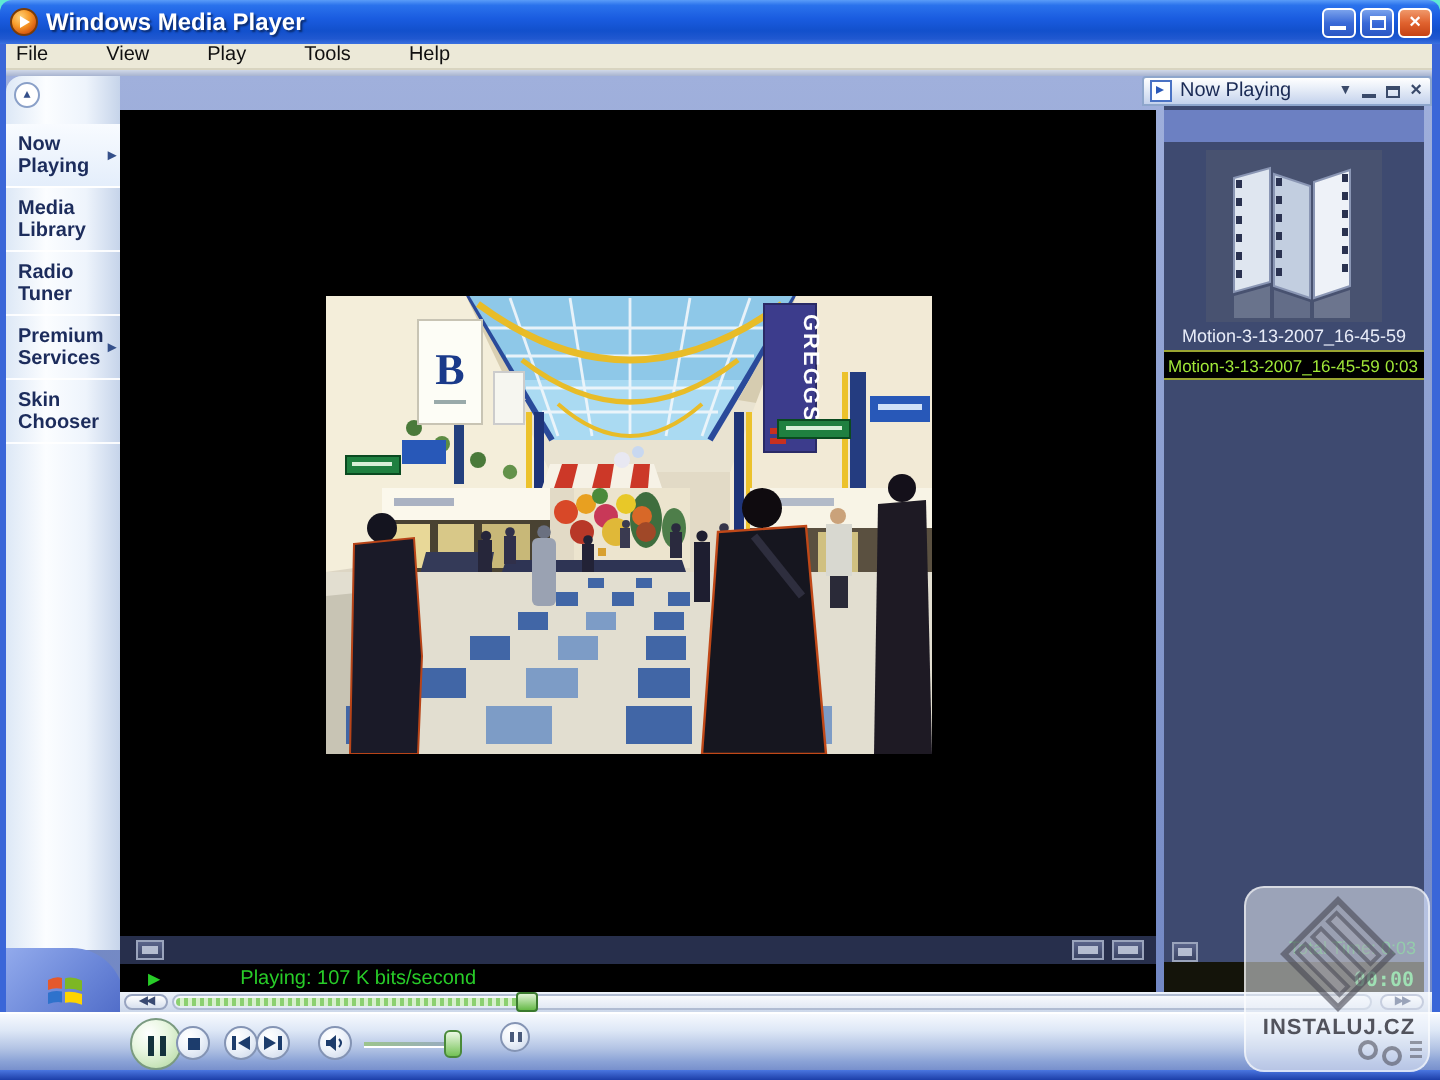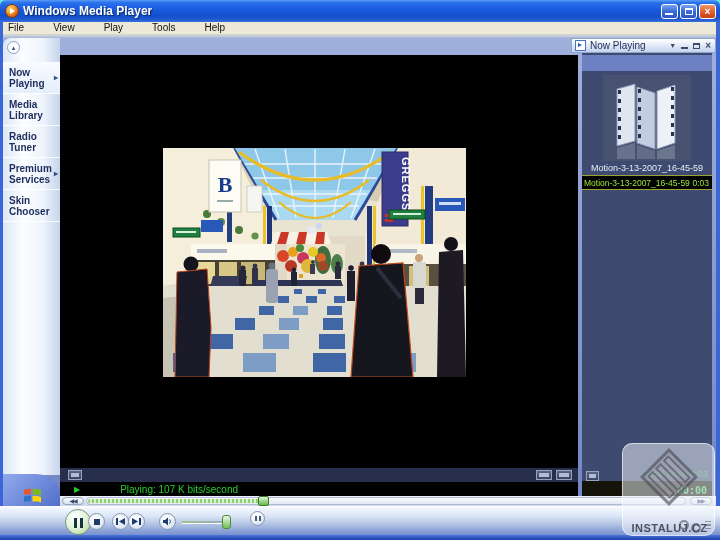--- a/index.html
+++ b/index.html
@@ -124,21 +124,21 @@
   .voltrack{position:absolute;left:182px;top:14px;width:48px;height:2px;background:linear-gradient(90deg,#9cc48c,#98a8c8);border-bottom:1px solid #fff;}
   .volthumb{position:absolute;left:222px;top:8px;width:9px;height:14px;border:1px solid #4a8a3a;box-sizing:border-box;border-radius:3px;
     background:linear-gradient(180deg,#ecf8e4,#74c256);}
   .cbtn.skin{left:250px;top:4px;width:15px;height:15px;}
   .skin-i{position:absolute;left:4px;top:4px;display:flex;gap:2px;}
   .skin-i span{width:2px;height:5px;background:#4a5a7a;}
 
   
   .watermark{left:622px;top:443px;width:93px;height:93px;border-radius:10px;background:rgba(242,246,252,.52);
     border:1px solid rgba(255,255,255,.6);box-sizing:border-box;z-index:50;}
-  .wm-text{position:absolute;left:0;top:78px;width:93px;text-align:center;font-size:11px;font-weight:bold;
+  .wm-text{position:absolute;left:0;top:64px;width:93px;text-align:center;font-size:11px;font-weight:bold;
     color:rgba(55,55,65,.85);letter-spacing:.5px;}
   .wm-circ{position:absolute;width:10px;height:10px;border-radius:50%;border:2px solid rgba(70,70,80,.55);box-sizing:border-box;}
   .wm-dots{position:absolute;right:3px;bottom:6px;width:6px;height:9px;
     background:repeating-linear-gradient(0deg,rgba(70,70,80,.5) 0 1.5px,transparent 1.5px 3.5px);}
 </style>
 </head>
 <body>
 
 <div class="wmp">
 

